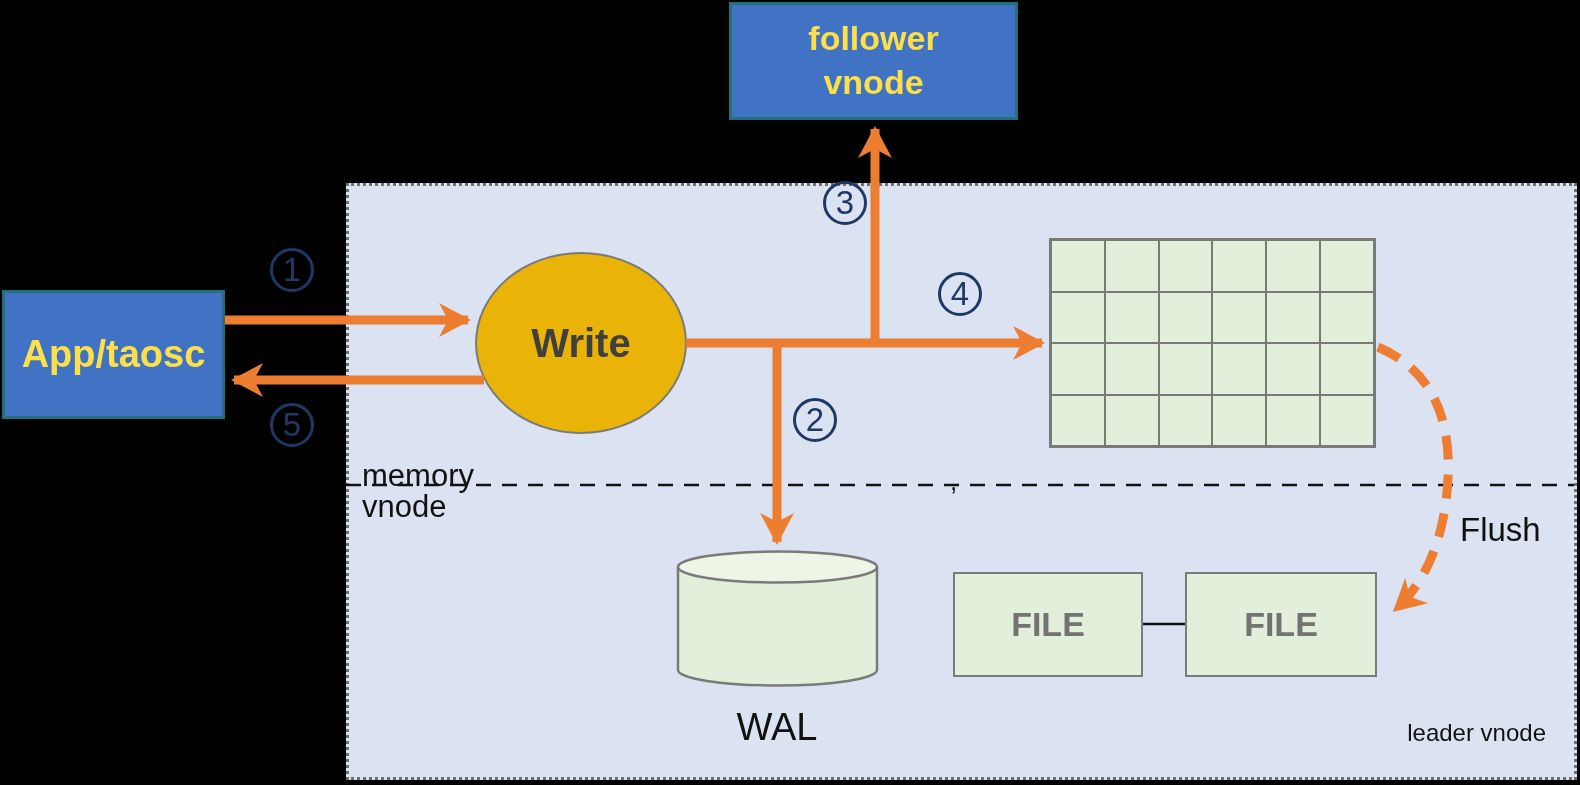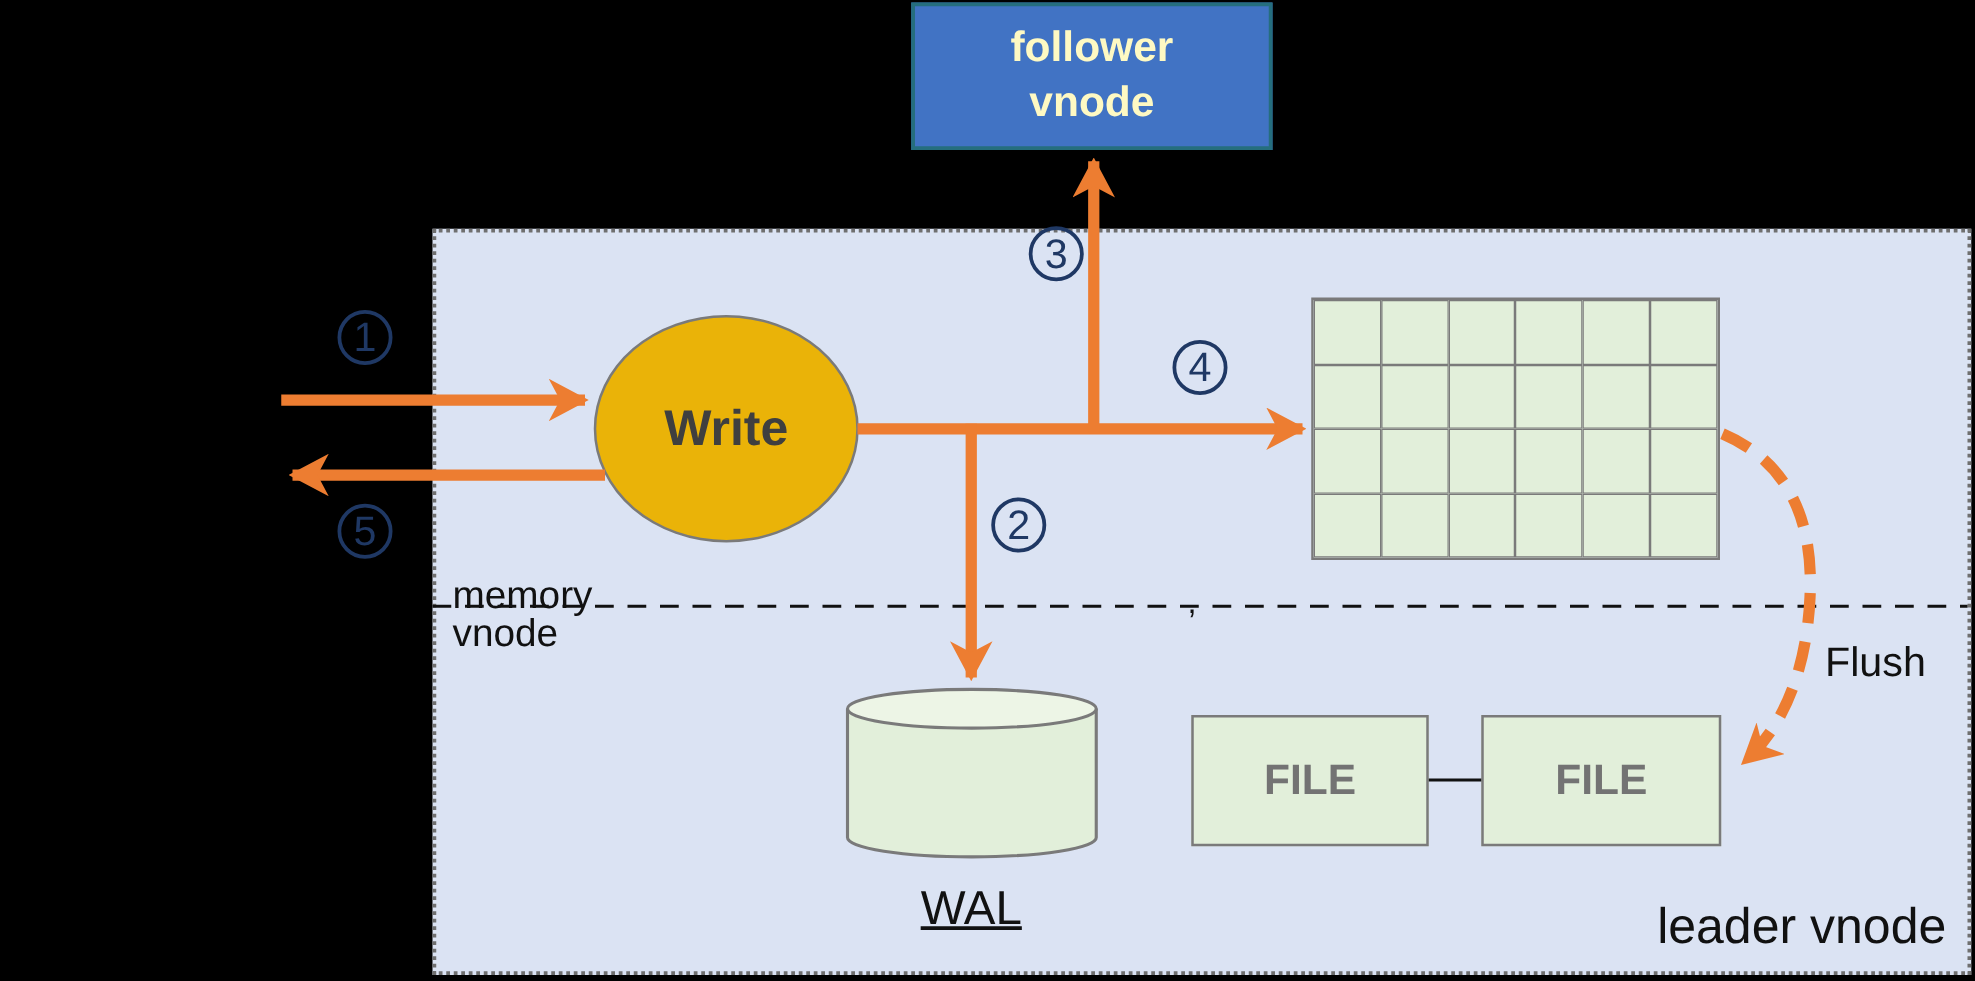--- a/index.html
+++ b/index.html
@@ -17,21 +17,21 @@
     border:3px dotted #6f6f6f;
     box-sizing:border-box;
     z-index:1;
   }
   
   .bluebox{
     position:absolute;
     background:#4173c4;
     border:3px solid #256e7e;
     box-sizing:border-box;
-    color:#fef9c3;font-weight:bold;
+    color:#fde047;font-weight:bold;
     display:flex;align-items:center;justify-content:center;
     text-align:center;
     z-index:2;
   }
   .app-box{left:2px;top:290px;width:223px;height:129px;font-size:38px;}
   .follower-box{left:729px;top:2px;width:289px;height:118px;font-size:34px;line-height:1.28;width:289px;padding:0 48px;}
   
   .write-ellipse{
     position:absolute;left:475px;top:252px;width:212px;height:182px;
     background:#eab308;
@@ -62,23 +62,23 @@
     display:flex;align-items:center;justify-content:center;
     font-size:34px;font-weight:bold;color:#737373;
     z-index:2;
   }
   .file-left{left:953px;width:190px;}
   .file-right{left:1185px;width:192px;}
   
   .plain-label{position:absolute;color:#111;z-index:3;}
   .memory-label{left:362px;top:444px;font-size:31px;margin-top:14px;}
   .disk-label{left:362px;top:489px;font-size:31px;}
-  .wal-label{left:717px;top:706px;width:120px;text-align:center;font-size:38px;text-decoration:underline;}
+  .wal-label{left:717px;top:706px;width:120px;text-align:center;font-size:38px;}
   .flush-label{left:1460px;top:511px;font-size:33px;}
-  .leader-label{right:23px;top:719px;font-size:40px;margin-left:46px;}
+  .leader-label{right:34px;top:719px;font-size:24px;margin-left:46px;}
   .comma-artifact{left:950px;top:466px;font-size:26px;}
   
   .stepnum{
     position:absolute;width:44px;height:44px;
     border:3px solid #1f3864;border-radius:50%;
     box-sizing:border-box;
     display:flex;align-items:center;justify-content:center;
     font-size:33px;color:#1f3864;
     z-index:4;
     background:transparent;
@@ -93,20 +93,23 @@
 </style>
 </head>
 <body>
 
 <div id="canvas">
 
   <div class="region"></div>
 
   <div class="bluebox follower-box">
     <span>follower vnode</span>
+  </div>
+  <div class="bluebox app-box">
+    <span>App/taosc</span>
   </div>
 
   <div class="write-ellipse">
     <span>Write</span>
   </div>
 
   <div class="memtable">
       <div class="cell"></div>
       <div class="cell"></div>
       <div class="cell"></div>

